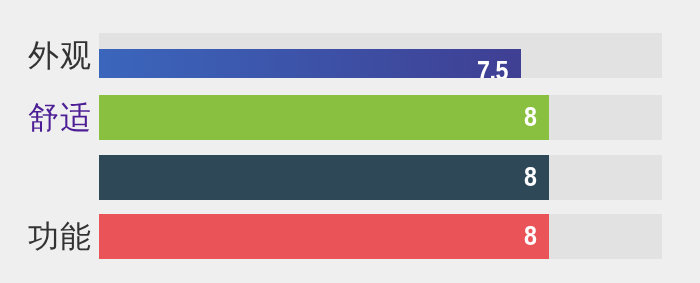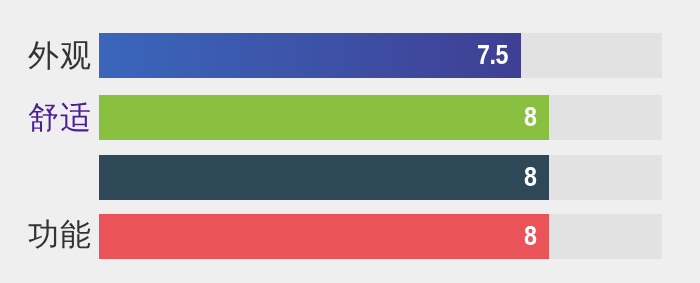--- a/index.html
+++ b/index.html
@@ -74,21 +74,21 @@
   .r3 .fill { background: #ea5458; }
 </style>
 </head>
 <body style="background: rgb(239, 239, 239);">
 
 <div id="chart">
 
   <div class="bar-row r0" style="top:33px;">
     <div class="row-label" style="color: rgb(51, 51, 51);">外观</div>
     <div class="track" style="background: rgb(226, 226, 226);">
-      <div class="fill" style="width: 75%; background: linear-gradient(to right, rgb(58, 102, 188) 0%, rgb(63, 63, 147) 100%);">
+      <div class="fill" style="width: 75%; background: linear-gradient(to right, rgb(58, 102, 188) 0%, rgb(63, 63, 147) 100%); margin-top: 16px;">
         <span class="value" style="color: rgb(255, 255, 255);">7.5</span>
       </div>
     </div>
   </div>
 
   <div class="bar-row r1" style="top:95px;">
     <div class="row-label" style="color: #4c1d95; font-family: Liberation Serif, serif;">舒适</div>
     <div class="track" style="background: rgb(226, 226, 226);">
       <div class="fill" style="width: 80%; background: rgb(138, 192, 63);">
         <span class="value" style="color: rgb(255, 255, 255);">8</span>
@@ -98,21 +98,21 @@
 
   <div class="bar-row r2" style="top:155px;">
     <div class="track" style="background: rgb(226, 226, 226);">
       <div class="fill" style="width: 80%; background: rgb(47, 72, 88);">
         <span class="value" style="color: rgb(255, 255, 255);">8</span>
       </div>
     </div>
   </div>
 
   <div class="bar-row r3" style="top:214px;">
-    <div class="row-label" style="color: rgb(51, 51, 51); font-family: Liberation Mono, monospace;">功能</div>
+    <div class="row-label" style="color: rgb(51, 51, 51);">功能</div>
     <div class="track" style="background: rgb(226, 226, 226);">
       <div class="fill" style="width: 80%; background: rgb(234, 84, 88);">
         <span class="value" style="color: rgb(255, 255, 255);">8</span>
       </div>
     </div>
   </div>
 
 </div>
 
 </body></html>

